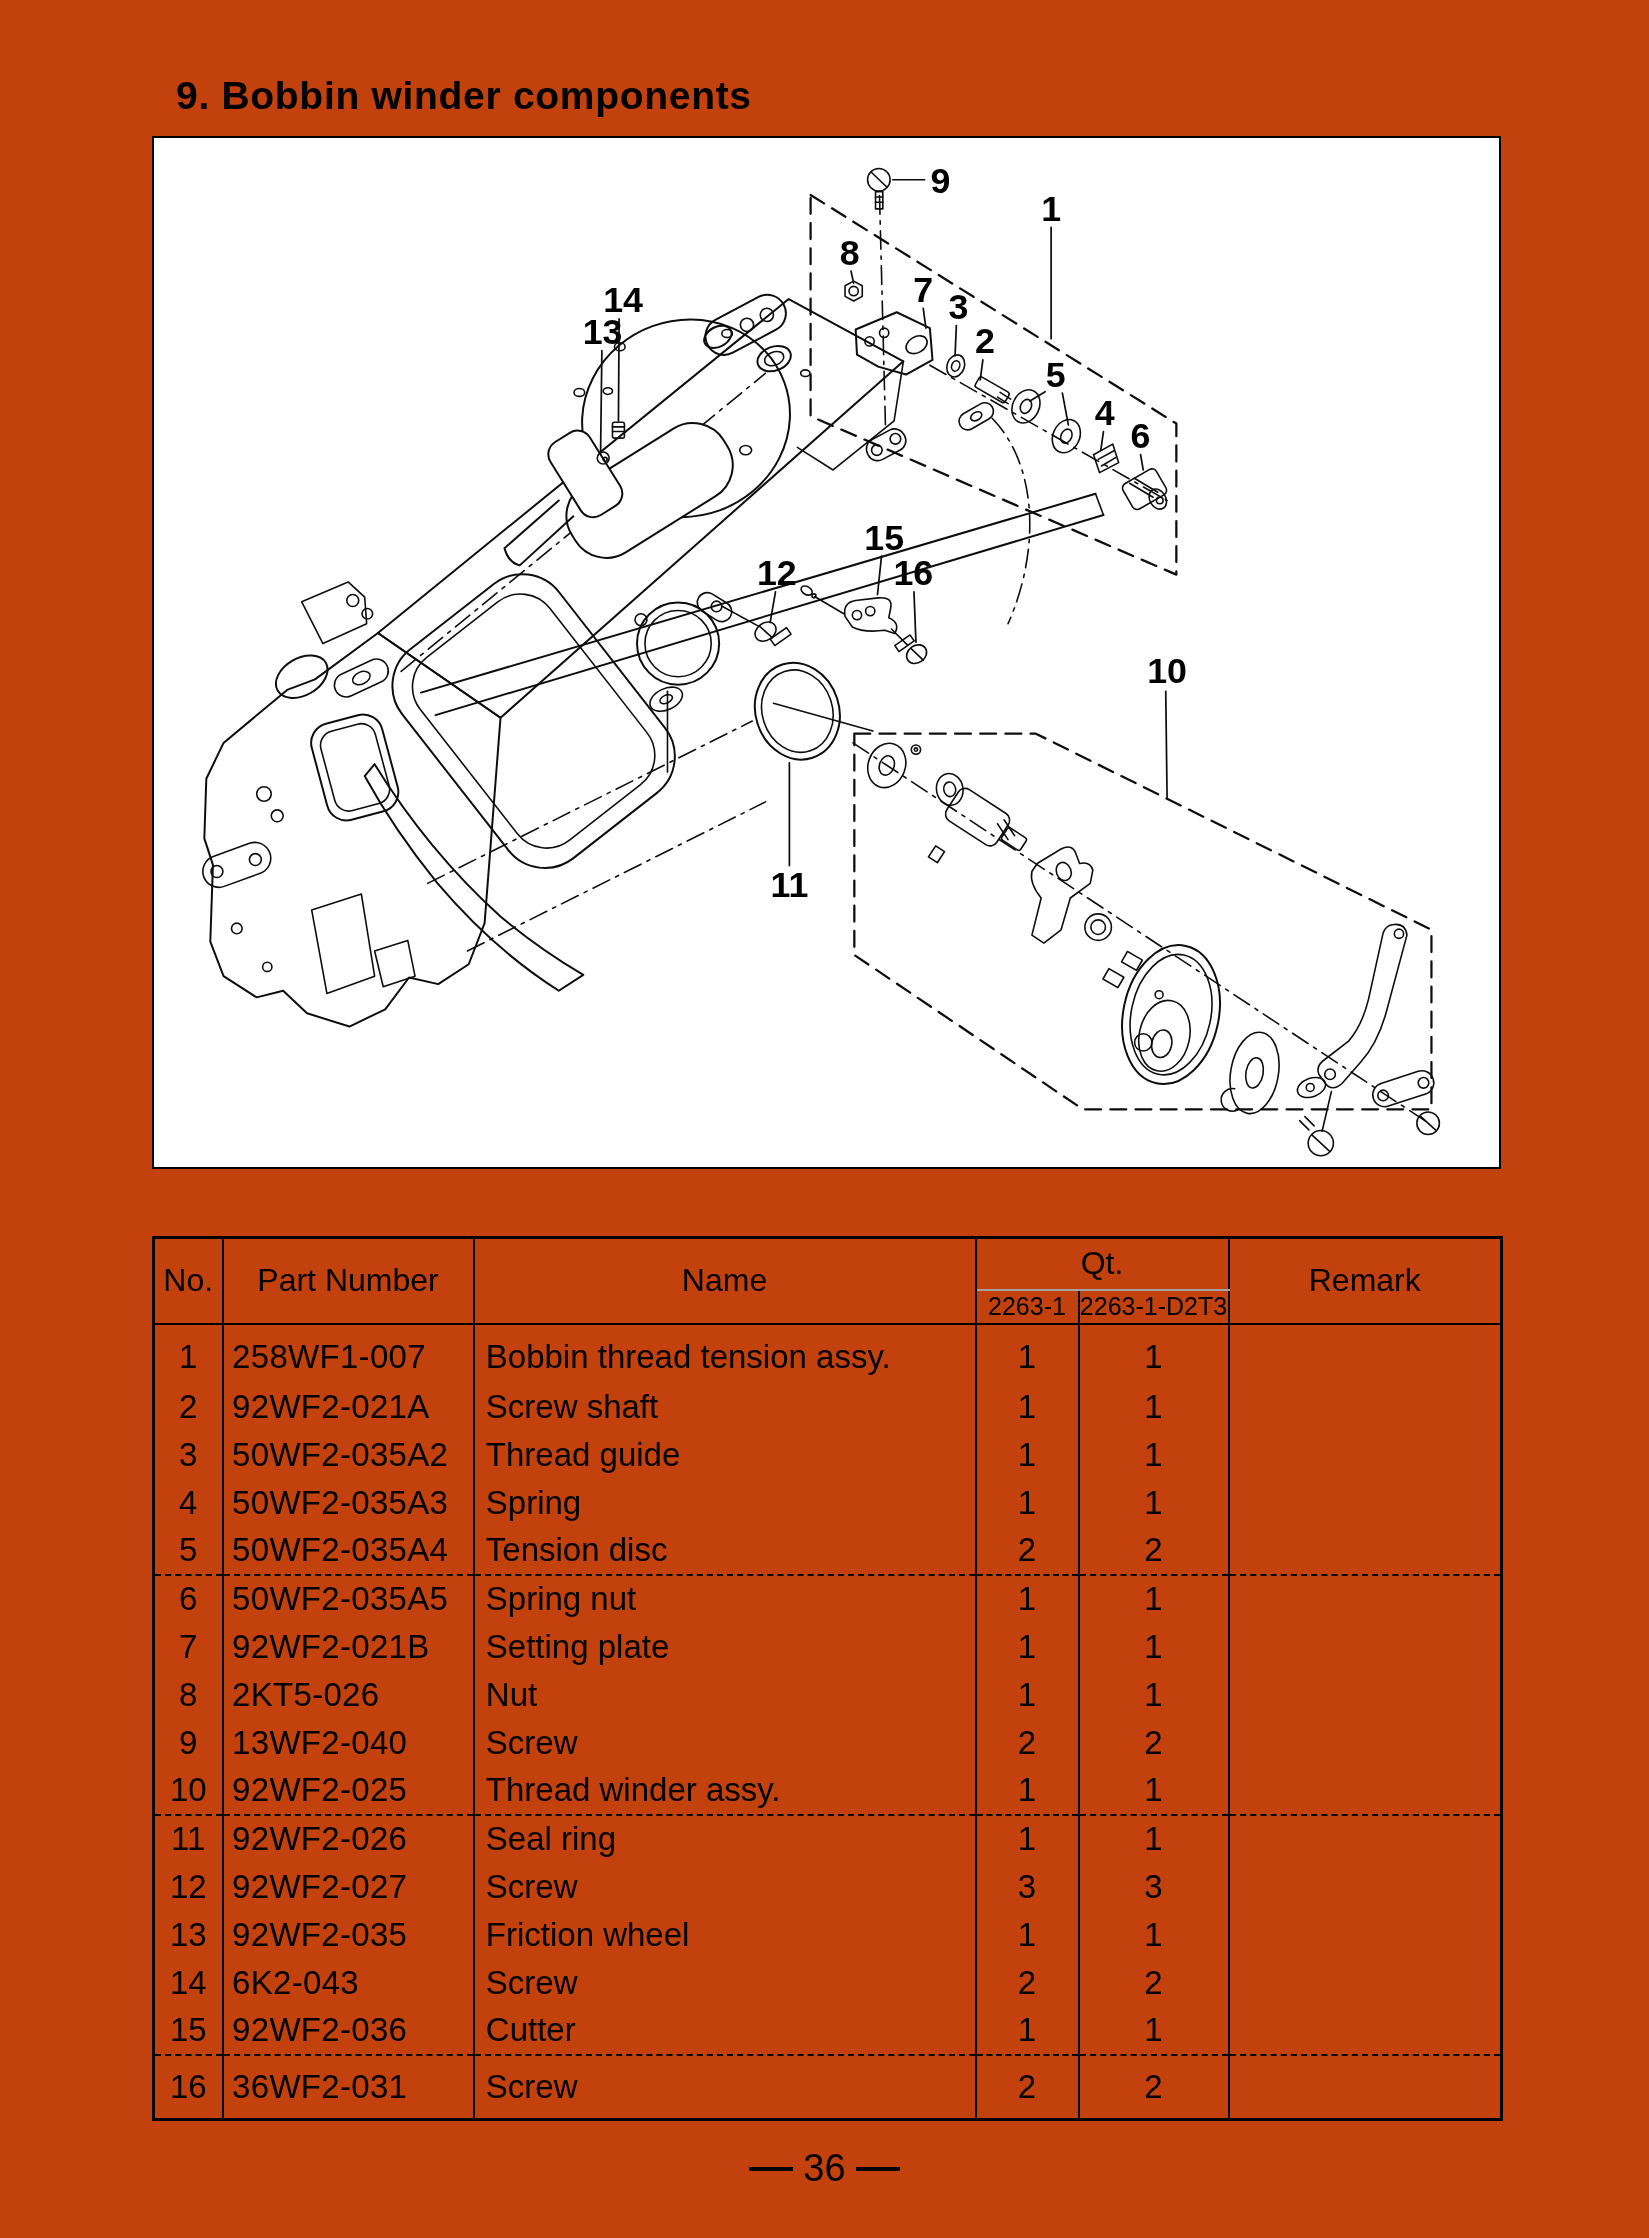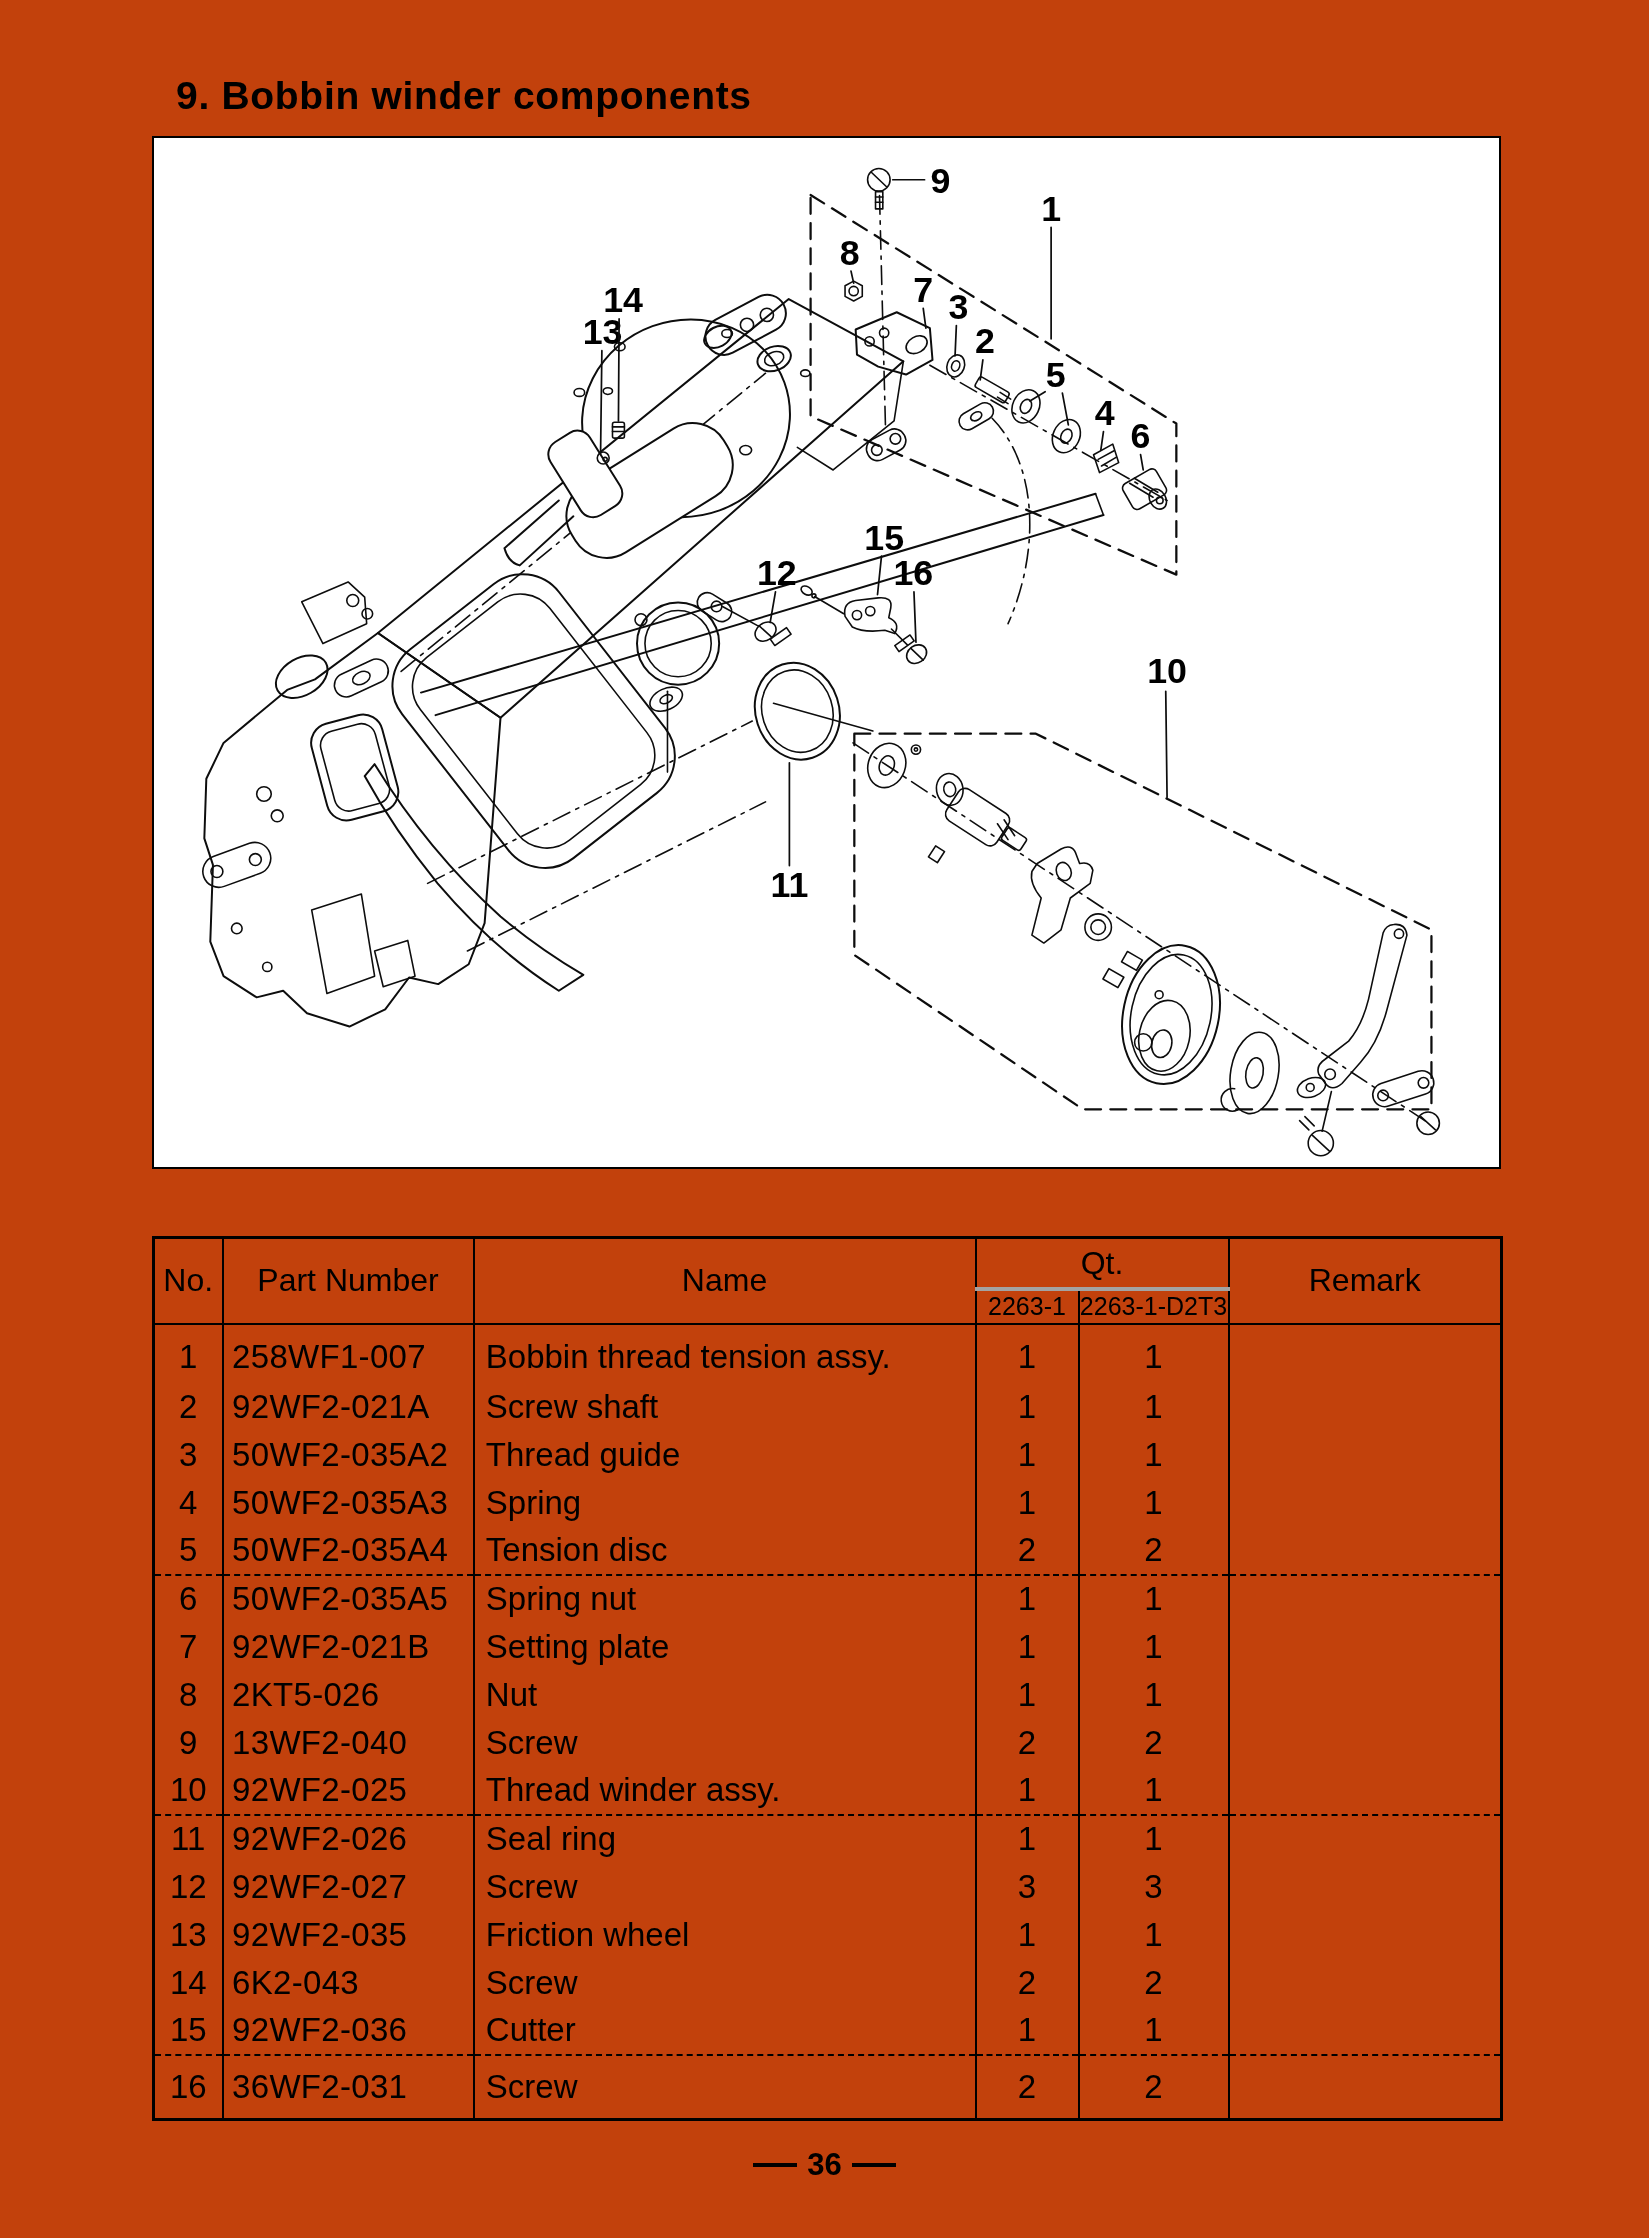--- a/index.html
+++ b/index.html
@@ -55,21 +55,21 @@
   #parts-table th, #parts-table td {
     border-left: 2px solid #000;
     border-right: 2px solid #000;
     font-weight: normal;
     overflow: hidden;
     white-space: nowrap;
   }
   #parts-table thead th { font-size: 32px; }
   #parts-table thead tr.sub th { font-size: 25px; }
   th.h-no, th.h-part, th.h-name, th.h-remark { height: 86px; text-align: center; vertical-align: middle; }
-  th.h-qt { height: 48px; text-align: center; vertical-align: middle; border-bottom: 4px solid #a3a3a3; }
+  th.h-qt { height: 48px; text-align: center; vertical-align: middle; border-bottom: 2px solid #a3a3a3; }
   thead tr.sub th { height: 31px; text-align: center; vertical-align: middle; }
   #parts-table thead { border-bottom: 2.7px solid #000; }
   tbody td { height: 48px; vertical-align: middle; }
   tbody tr.first-row td { height: 59px; padding-top: 6.7px; }
   tbody tr.last-row td { height: 65px; }
   tbody tr.group-start td { border-top: 2px dashed #000; }
   td.col-no { text-align: center; }
   td.col-part { text-align: left; padding-left: 8.6px; letter-spacing: 0.3px; }
   td.col-name { text-align: left; padding-left: 11.3px; }
   td.col-qty { text-align: center; }
@@ -77,22 +77,22 @@
 
   #footer {
     position: absolute;
     left: 0;
     top: 2147px;
     width: 1649px;
     display: flex;
     align-items: center;
     justify-content: center;
     gap: 10.6px;
-    font-size: 31px;
-    font-weight: bold;
+    font-size: 38px;
+    font-weight: normal;
   }
   .footer-dash { display:inline-block; width:44px; height:4px; background:#000; }
 </style>
 </head>
 <body>
 
 <div id="page">
 
   <h1 id="title">9. Bobbin winder components</h1>
 

